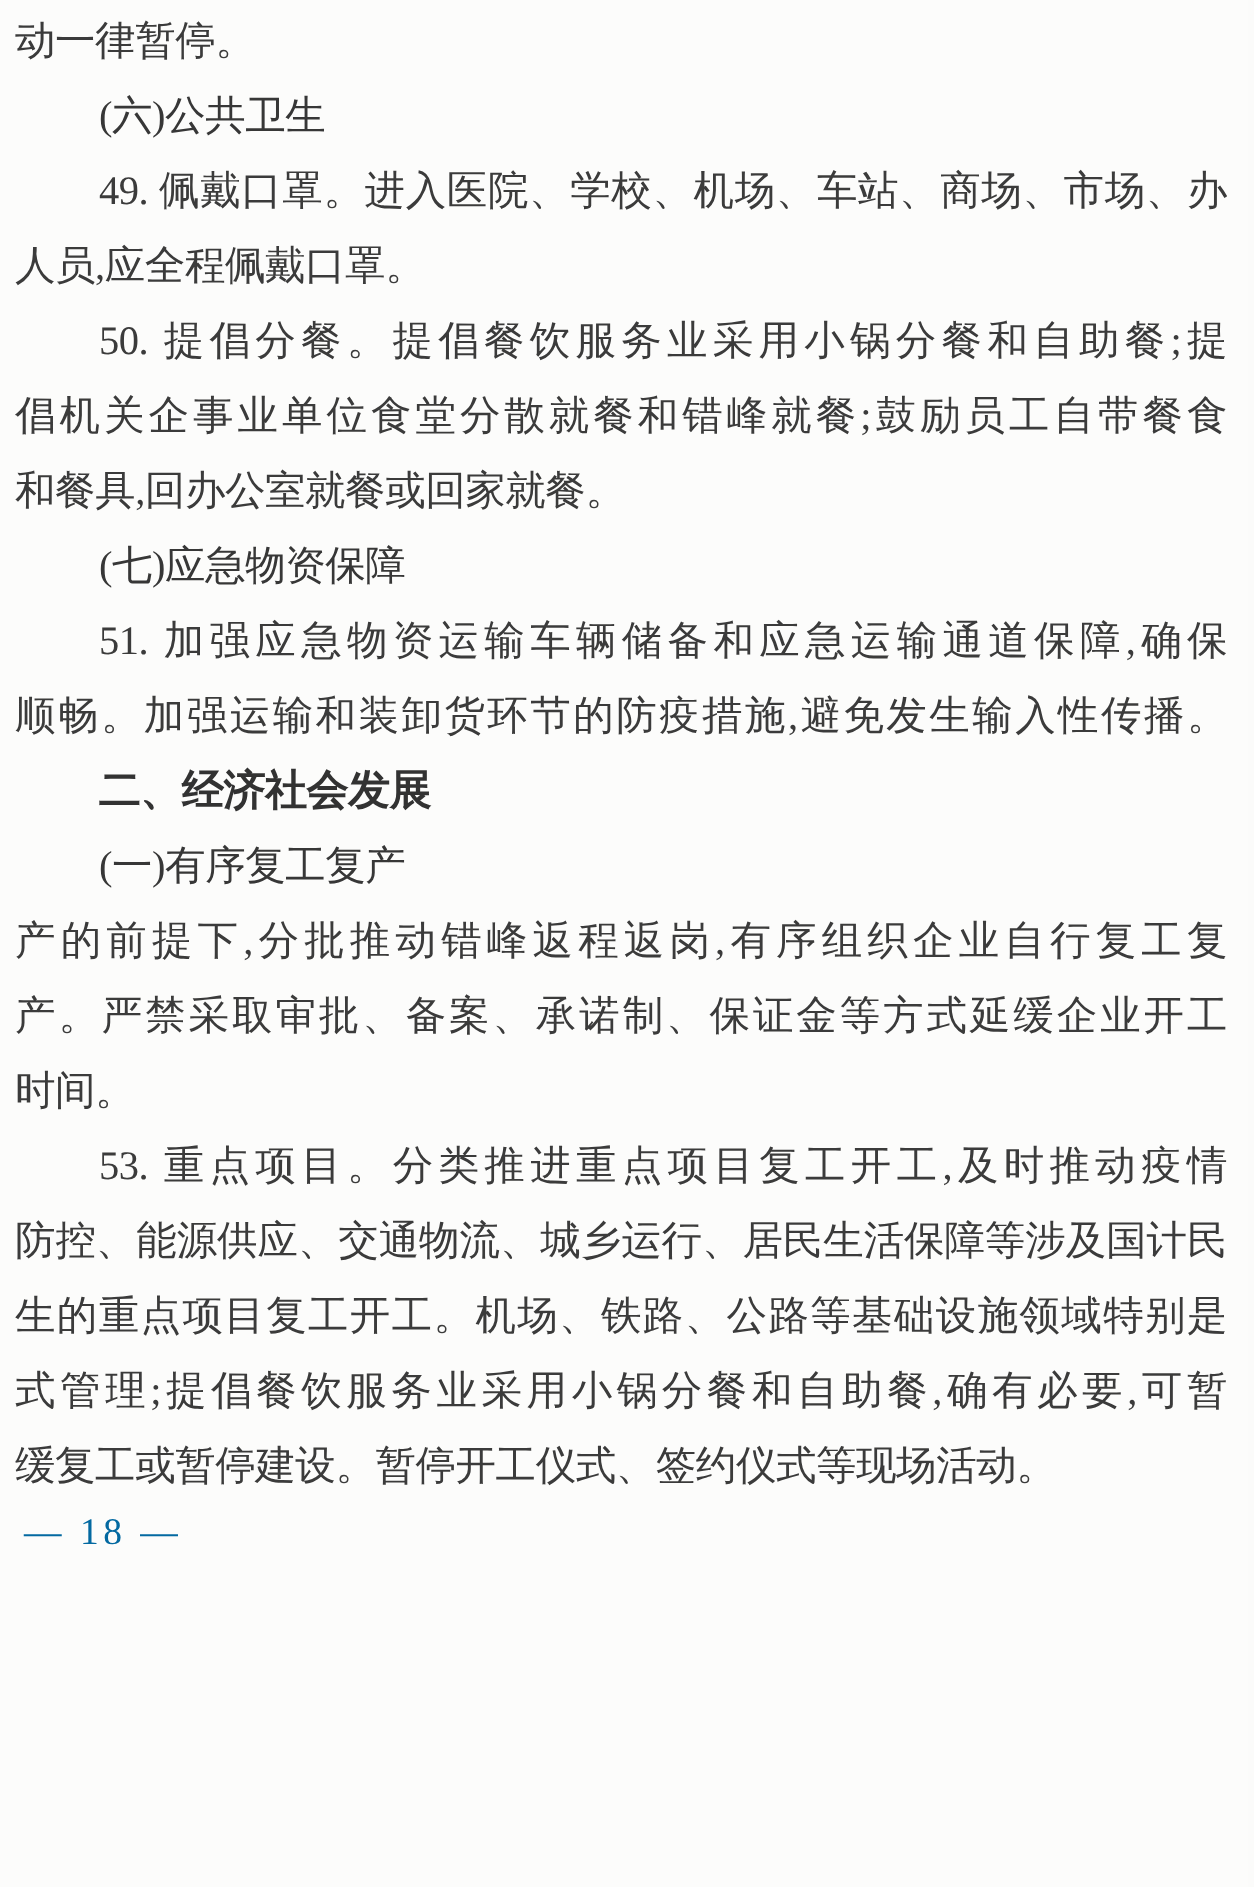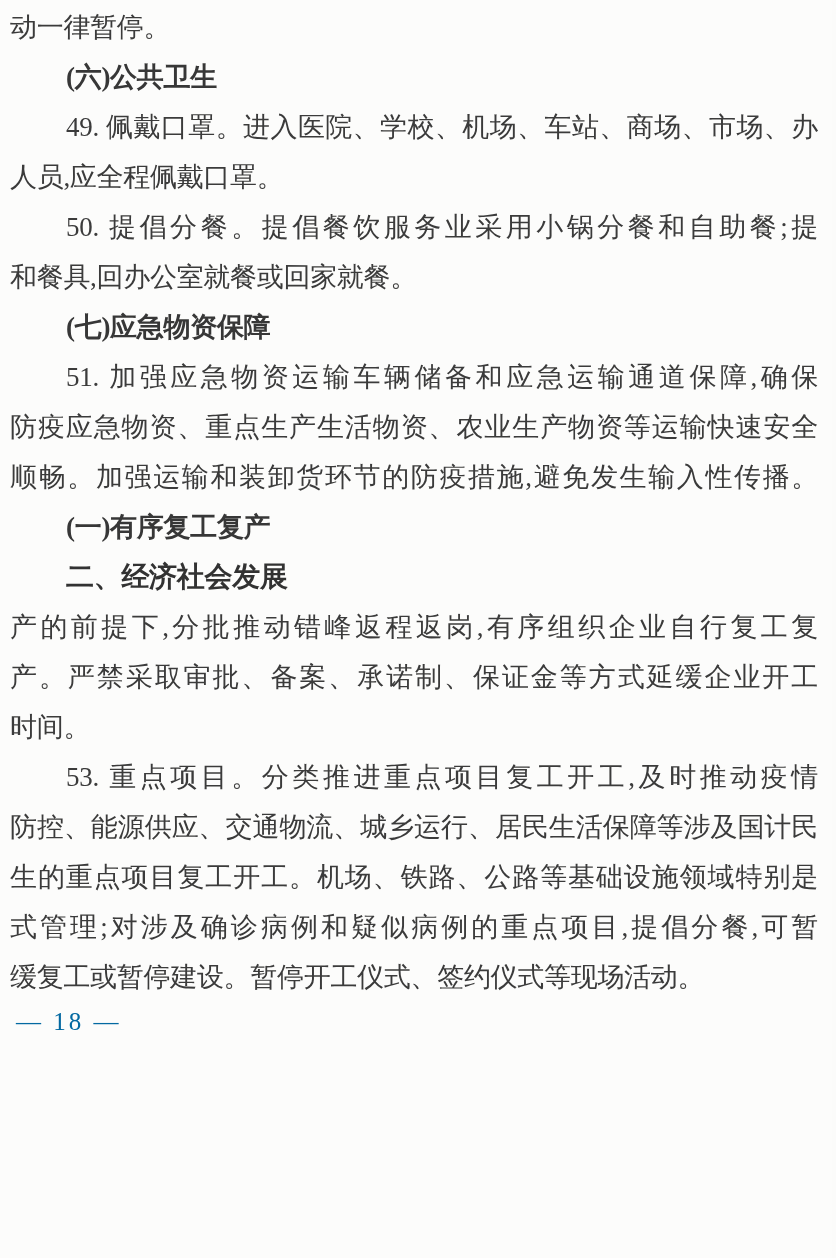--- a/index.html
+++ b/index.html
@@ -33,21 +33,21 @@
   }
   .line.justify {
     text-align: justify;
     text-align-last: justify;
     -moz-text-align-last: justify;
   }
   .line.indent {
     padding-left: 56px;
   }
   .line.kai-heading {
-    font-weight: 700;
+    font-weight: 400;
     color: #373737;
   }
   .line.hei-heading {
     font-family: "Liberation Sans", "DejaVu Sans", sans-serif;
     font-weight: 700;
     font-size: 28px;
     color: #323232;
   }
   .page-number {
     padding-left: 16px;
@@ -60,30 +60,30 @@
 </head>
 <body>
 
 <div class="page">
   <div class="content">
       <div class="line body">动一律暂停。</div>
       <div class="line kai-heading indent">(六)公共卫生</div>
       <div class="line body indent justify">49. 佩戴口罩。进入医院、学校、机场、车站、商场、市场、办公</div>
       <div class="line body">人员,应全程佩戴口罩。</div>
       <div class="line body indent justify">50. 提倡分餐。提倡餐饮服务业采用小锅分餐和自助餐;提</div>
+      <div class="line body justify">倡机关企事业单位食堂分散就餐和错峰就餐;鼓励员工自带餐食</div>
       <div class="line body">和餐具,回办公室就餐或回家就餐。</div>
       <div class="line kai-heading indent">(七)应急物资保障</div>
       <div class="line body indent justify">51. 加强应急物资运输车辆储备和应急运输通道保障,确保</div>
-      <div class="line body justify">防疫应急物资、重点生产生活物资、农业生产物资等运输快速安全</div>
       <div class="line body justify">顺畅。加强运输和装卸货环节的防疫措施,避免发生输入性传播。</div>
+      <div class="line hei-heading indent">二、经济社会发展</div>
       <div class="line kai-heading indent">(一)有序复工复产</div>
-      <div class="line hei-heading indent">二、经济社会发展</div>
       <div class="line body justify">产的前提下,分批推动错峰返程返岗,有序组织企业自行复工复</div>
       <div class="line body justify">产。严禁采取审批、备案、承诺制、保证金等方式延缓企业开工</div>
       <div class="line body">时间。</div>
       <div class="line body indent justify">53. 重点项目。分类推进重点项目复工开工,及时推动疫情</div>
       <div class="line body justify">防控、能源供应、交通物流、城乡运行、居民生活保障等涉及国计民</div>
       <div class="line body justify">生的重点项目复工开工。机场、铁路、公路等基础设施领域特别是</div>
-      <div class="line body justify">式管理;对涉及确诊病例和疑似病例的重点项目,提倡分餐,可暂</div>
+      <div class="line body justify">式管理;提倡餐饮服务业采用小锅分餐和自助餐,确有必要,可暂</div>
       <div class="line body">缓复工或暂停建设。暂停开工仪式、签约仪式等现场活动。</div>
     </div>
   <div class="page-number">— 18 —</div>
 </div>
 
 </body></html>

